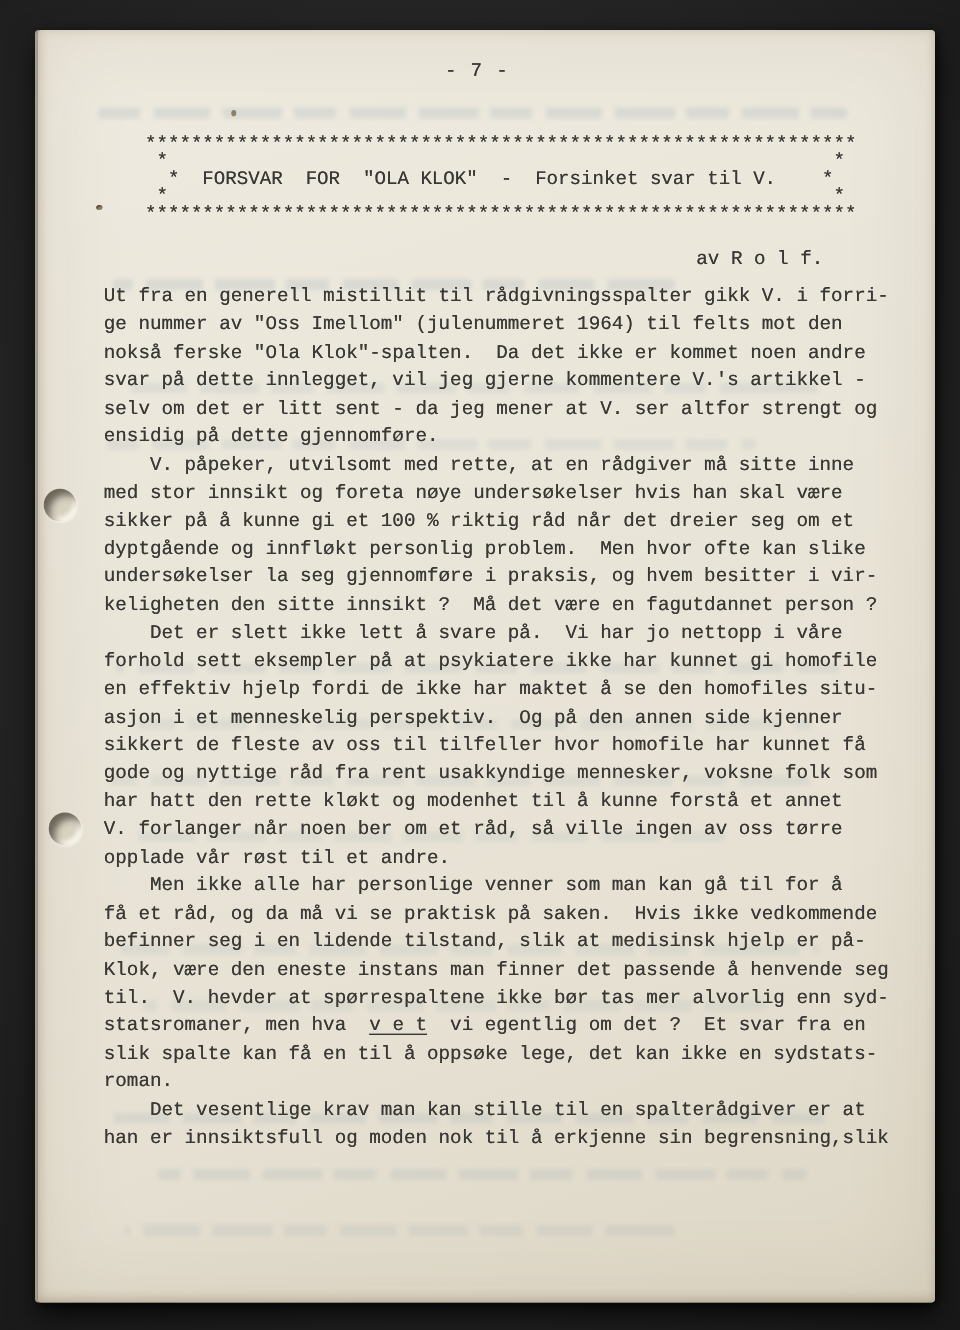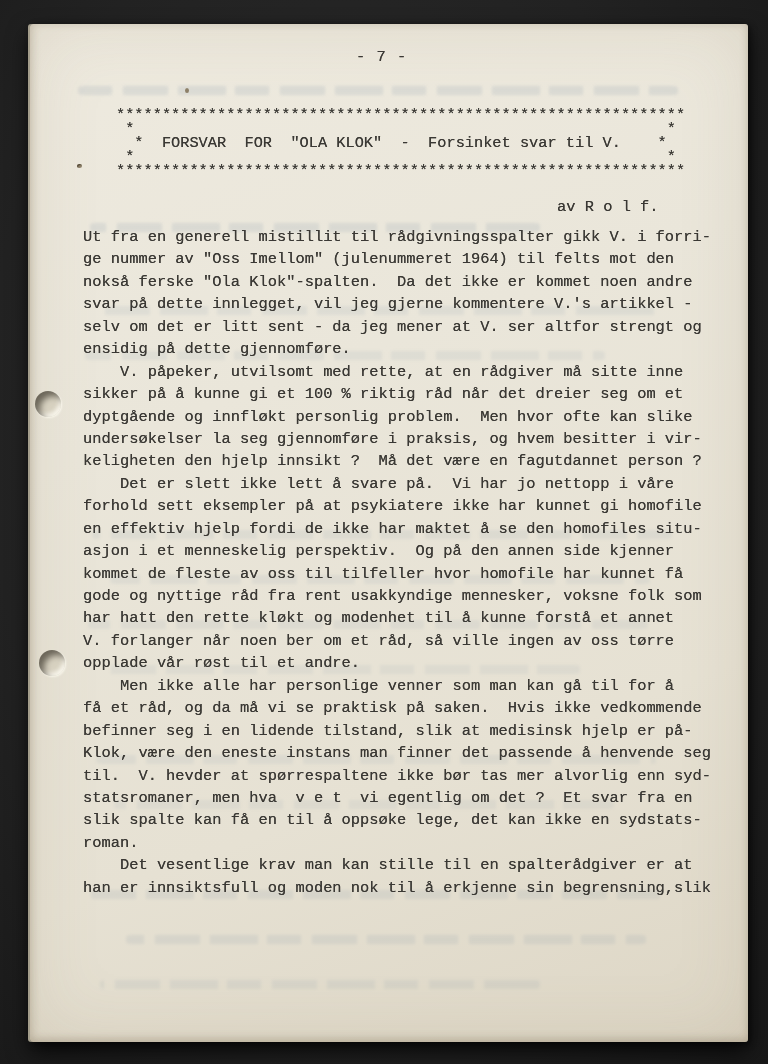--- a/index.html
+++ b/index.html
@@ -34,21 +34,21 @@
   }
   .byline{
     position:absolute;left:527px;top:174px;
     font-size:15.4px;white-space:pre;
   }
   .bodytext{
     position:absolute;left:53px;top:202px;
     font-size:15.4px;line-height:22.45px;
   }
   .line{white-space:pre;height:22.45px;}
-  .line .ul{text-underline-offset:3px;}
+  .line .ul{text-decoration:underline;text-underline-offset:3px;}
   
   .ghost{
     position:absolute;height:9px;border-radius:4px;
     background:repeating-linear-gradient(90deg,
       rgba(128,148,166,.30) 0 34px, rgba(128,148,166,0) 34px 45px,
       rgba(128,148,166,.30) 45px 90px, rgba(128,148,166,0) 90px 100px,
       rgba(128,148,166,.30) 100px 148px, rgba(128,148,166,0) 148px 157px);
     filter:blur(1.7px);opacity:.55;
   }
   .hole{
@@ -97,29 +97,30 @@
   <div class="byline ink">av R o l f.</div>
 
   <div class="bodytext ink" id="body-text">
       <div class="line"><span>Ut fra en generell mistillit til rådgivningsspalter gikk V. i forri-</span></div>
       <div class="line"><span>ge nummer av "Oss Imellom" (julenummeret 1964) til felts mot den</span></div>
       <div class="line"><span>nokså ferske "Ola Klok"-spalten.  Da det ikke er kommet noen andre</span></div>
       <div class="line"><span>svar på dette innlegget, vil jeg gjerne kommentere V.'s artikkel -</span></div>
       <div class="line"><span>selv om det er litt sent - da jeg mener at V. ser altfor strengt og</span></div>
       <div class="line"><span>ensidig på dette gjennomføre.</span></div>
       <div class="line"><span>    V. påpeker, utvilsomt med rette, at en rådgiver må sitte inne</span></div>
+      <div class="line"><span>med stor innsikt og foreta nøye undersøkelser hvis han skal være</span></div>
       <div class="line"><span>sikker på å kunne gi et 100 % riktig råd når det dreier seg om et</span></div>
       <div class="line"><span>dyptgående og innfløkt personlig problem.  Men hvor ofte kan slike</span></div>
       <div class="line"><span>undersøkelser la seg gjennomføre i praksis, og hvem besitter i vir-</span></div>
-      <div class="line"><span>keligheten den hjelp innsikt ?  Må det være en fagutdannet person ?</span></div>
+      <div class="line"><span>keligheten den sitte innsikt ?  Må det være en fagutdannet person ?</span></div>
       <div class="line"><span>    Det er slett ikke lett å svare på.  Vi har jo nettopp i våre</span></div>
       <div class="line"><span>forhold sett eksempler på at psykiatere ikke har kunnet gi homofile</span></div>
       <div class="line"><span>en effektiv hjelp fordi de ikke har maktet å se den homofiles situ-</span></div>
       <div class="line"><span>asjon i et menneskelig perspektiv.  Og på den annen side kjenner</span></div>
-      <div class="line"><span>kommet de fleste av oss til tilfeller hvor homofile har kunnet få</span></div>
+      <div class="line"><span>sikkert de fleste av oss til tilfeller hvor homofile har kunnet få</span></div>
       <div class="line"><span>gode og nyttige råd fra rent usakkyndige mennesker, voksne folk som</span></div>
       <div class="line"><span>har hatt den rette kløkt og modenhet til å kunne forstå et annet</span></div>
       <div class="line"><span>V. forlanger når noen ber om et råd, så ville ingen av oss tørre</span></div>
       <div class="line"><span>opplade vår røst til et andre.</span></div>
       <div class="line"><span>    Men ikke alle har personlige venner som man kan gå til for å</span></div>
       <div class="line"><span>få et råd, og da må vi se praktisk på saken.  Hvis ikke vedkommende</span></div>
       <div class="line"><span>befinner seg i en lidende tilstand, slik at medisinsk hjelp er på-</span></div>
       <div class="line"><span>Klok, være den eneste instans man finner det passende å henvende seg</span></div>
       <div class="line"><span>til.  V. hevder at spørrespaltene ikke bør tas mer alvorlig enn syd-</span></div>
       <div class="line"><span>statsromaner, men hva  </span><span class="ul">v e t</span><span>  vi egentlig om det ?  Et svar fra en</span></div>

